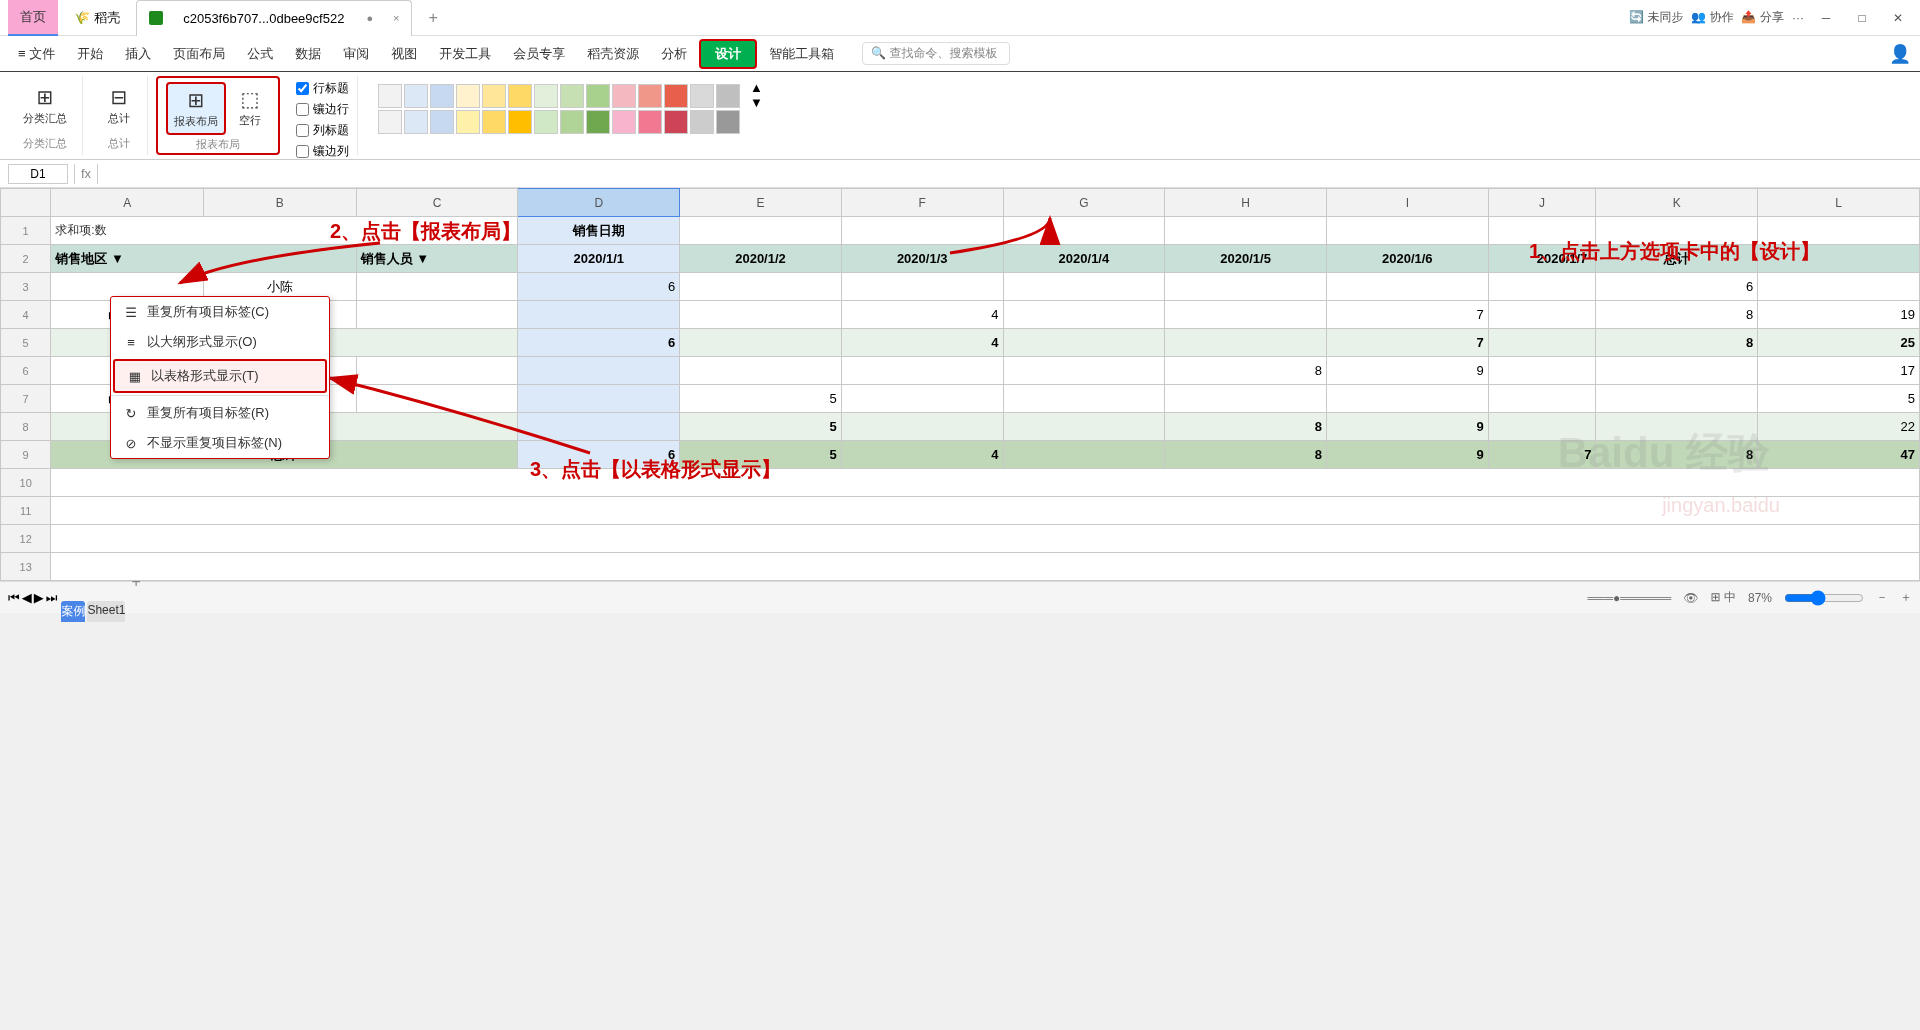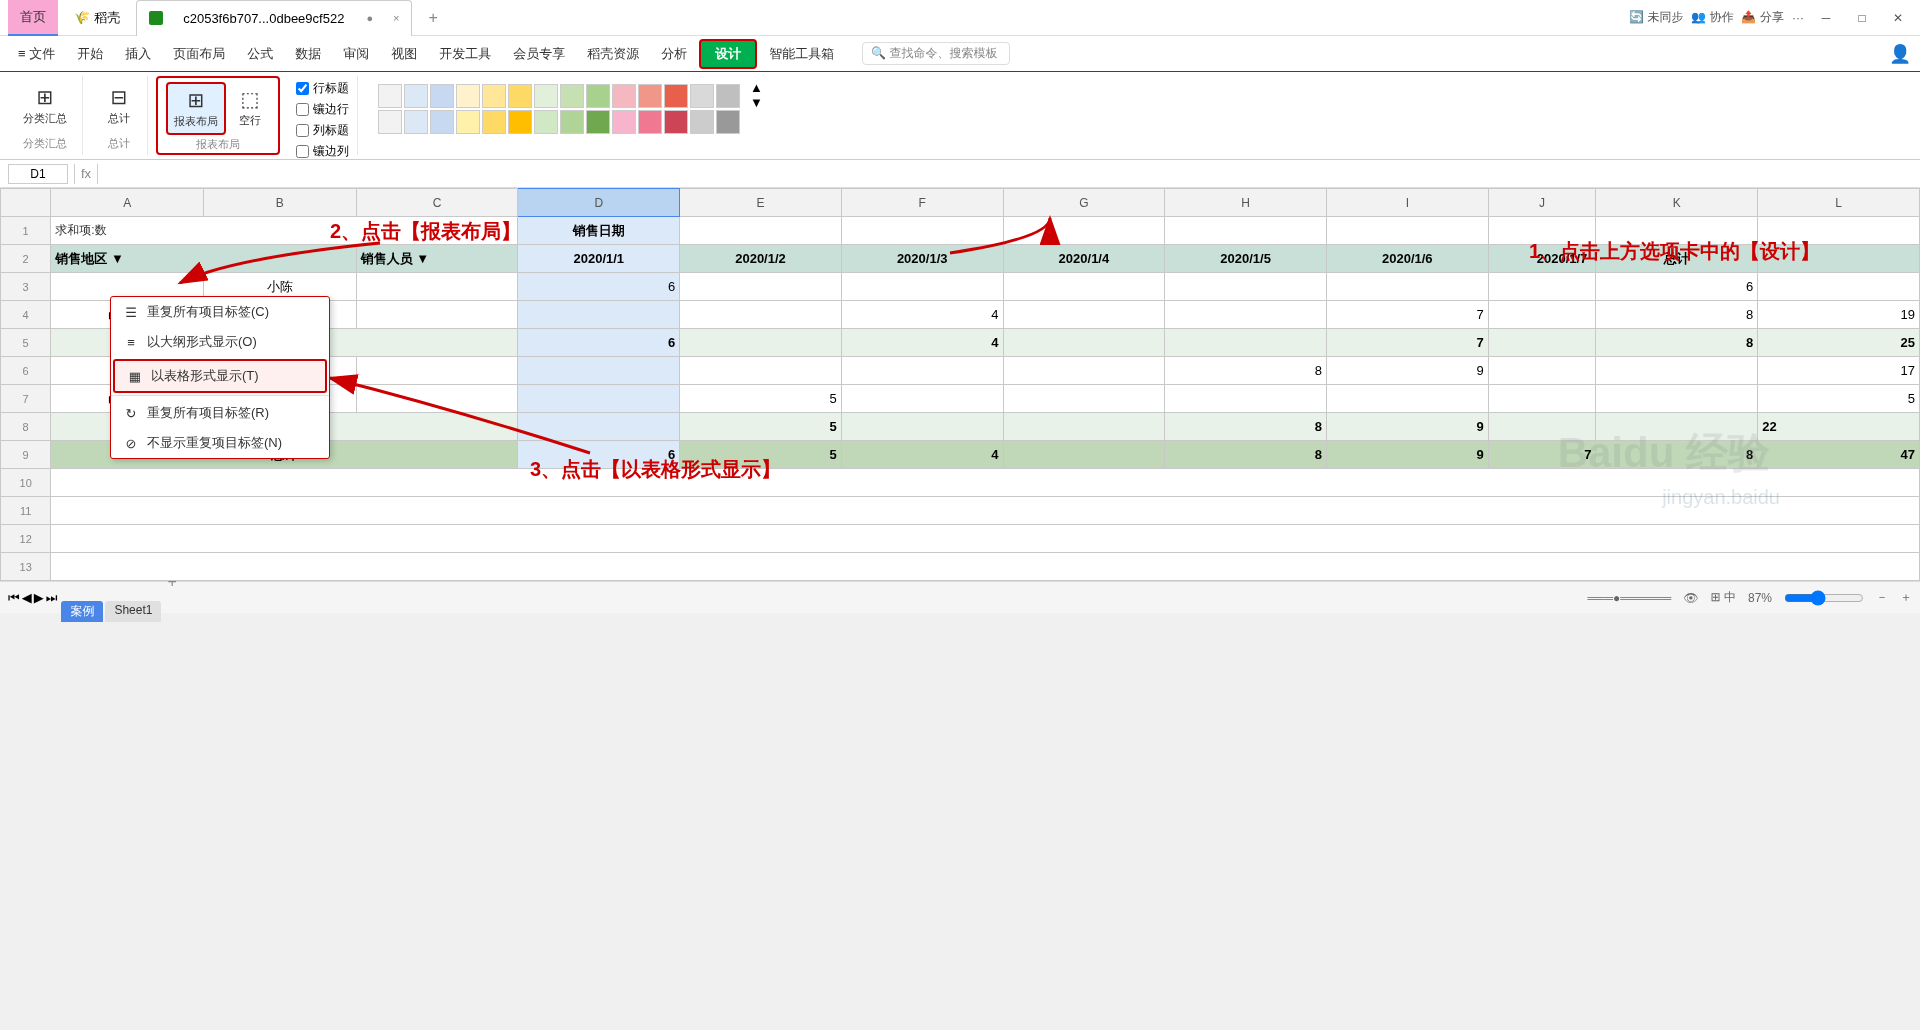--- a/index.html
+++ b/index.html
@@ -87,21 +87,21 @@
     .dropdown-icon { width: 16px; height: 16px; display: inline-flex; align-items: center; justify-content: center; }
     .dropdown-sep { height: 1px; background: #e0e0e0; margin: 2px 0; }
 
     
     .annotation {
       position: absolute; color: #c00; font-size: 18px; font-weight: bold;
       pointer-events: none; z-index: 50;
     }
     .sheet-tabs { display: flex; gap: 2px; }
     .sheet-tab {
-      padding: 2px 9px; background: #4a86e8; color: #fff; border-radius: 3px 3px 0 0;
+      padding: 2px 0; background: #4a86e8; color: #fff; border-radius: 3px 3px 0 0;
       font-size: 12px; cursor: pointer; margin-top: 28px;
     }
     .sheet-tab.inactive { background: #e0e0e0; color: #333; }
   </style>
 </head>
 <body>
 
 <div class="title-bar">
   <div class="tab home">首页</div>
   <div class="tab">
@@ -393,21 +393,21 @@
           <td class="row-num">8</td>
           <td colspan="3" style="font-weight:bold; text-align:center;">上海 汇总</td>
           <td class="col-d-cell" style="background:#c8daea;"></td>
           <td style="font-weight:bold; text-align:right;">5</td>
           <td></td>
           <td></td>
           <td style="font-weight:bold; text-align:right;">8</td>
           <td style="font-weight:bold; text-align:right;">9</td>
           <td></td>
           <td></td>
-          <td style="font-weight:bold; ">22</td>
+          <td style="font-weight:normal; text-align:right;">22</td>
         </tr>
 
         <tr style="background:#c0d8b8;">
           <td class="row-num">9</td>
           <td colspan="3" style="font-weight:bold; text-align:center;">总计</td>
           <td class="col-d-cell" style="font-weight:bold; text-align:right; background:#a8c8d8;">6</td>
           <td style="font-weight:bold; text-align:right;">5</td>
           <td style="font-weight:bold; text-align:right;">4</td>
           <td></td>
           <td style="font-weight:bold; text-align:right;">8</td>
@@ -480,21 +480,21 @@
       <marker id="arrowhead3" markerWidth="10" markerHeight="7" refX="9" refY="3.5" orient="auto">
         <polygon points="0 0, 10 3.5, 0 7" fill="#c00"></polygon>
       </marker>
     </defs>
   </svg>
 
   <div class="annotation" style="top: 50px; right: 100px; font-size:20px; font-weight:bold; color:#c00; left:auto;">1、点击上方选项卡中的【设计】</div>
   <div class="annotation" style="top: 268px; left: 530px; font-size:20px; font-weight:bold; color:#c00;">3、点击【以表格形式显示】</div>
 
   <div style="position:absolute; bottom:100px; right:150px; opacity:0.18; font-size:42px; color:#888; font-weight:bold; pointer-events:none; z-index:10;">Baidu 经验</div>
-  <div style="position:absolute; bottom:72px; right:140px; opacity:0.15; font-size:20px; color:#0c4a6e; pointer-events:none; z-index:10;">jingyan.baidu</div>
+  <div style="position:absolute; bottom:64px; right:140px; opacity:0.15; font-size:20px; color:#b91c1c; pointer-events:none; z-index:10;">jingyan.baidu</div>
 </div>
 
 <div style="display:flex; align-items:center; height:32px; background:#f5f5f5; border-top:1px solid #ddd; padding: 0 8px; gap:4px;">
   <div style="display:flex; gap:2px; align-items:center;">
     <span style="cursor:pointer;">⏮</span>
     <span style="cursor:pointer;">◀</span>
     <span style="cursor:pointer;">▶</span>
     <span style="cursor:pointer;">⏭</span>
   </div>
   <div class="sheet-tabs">

